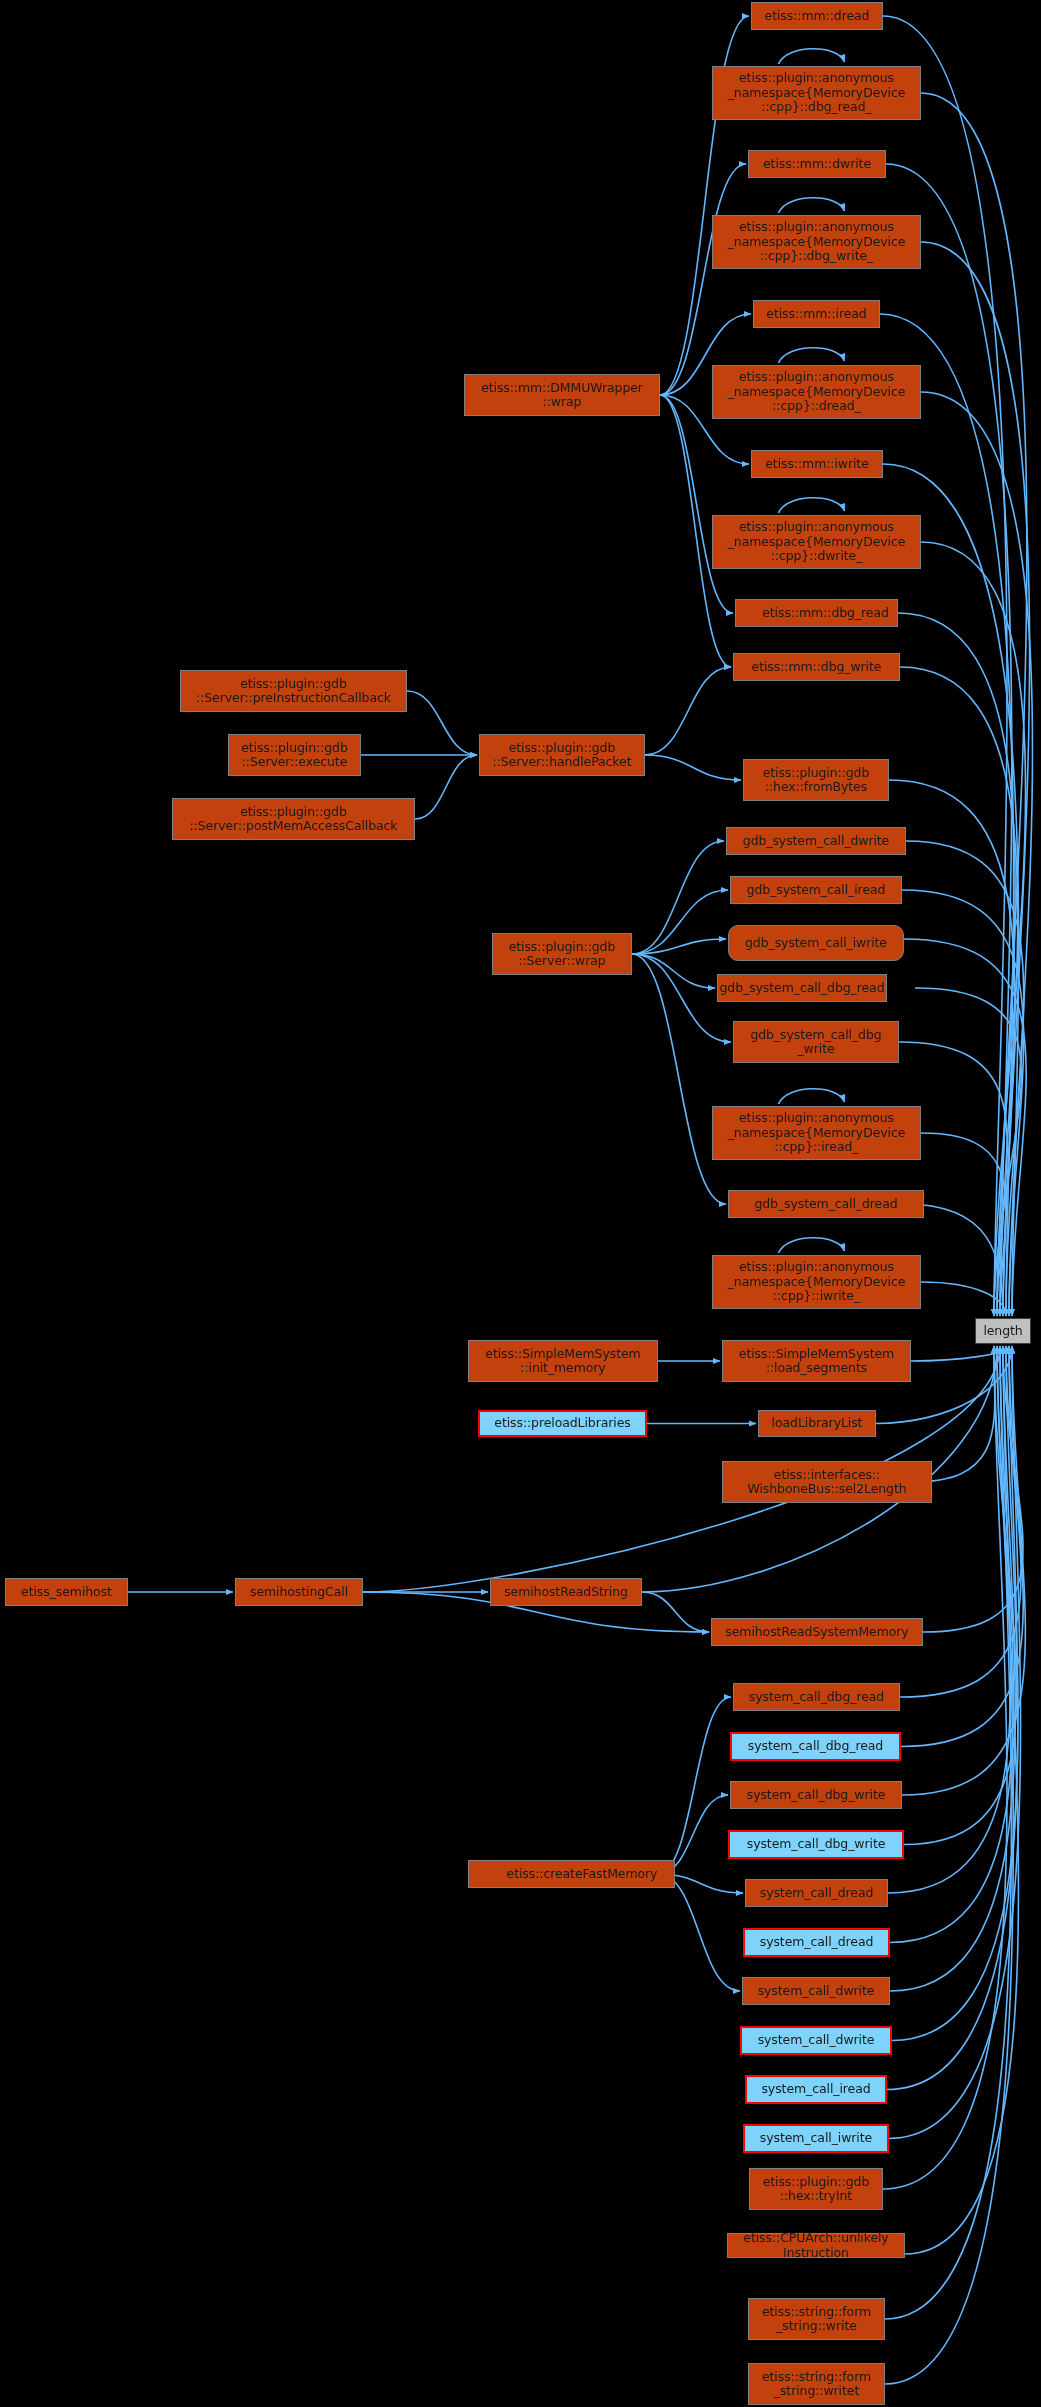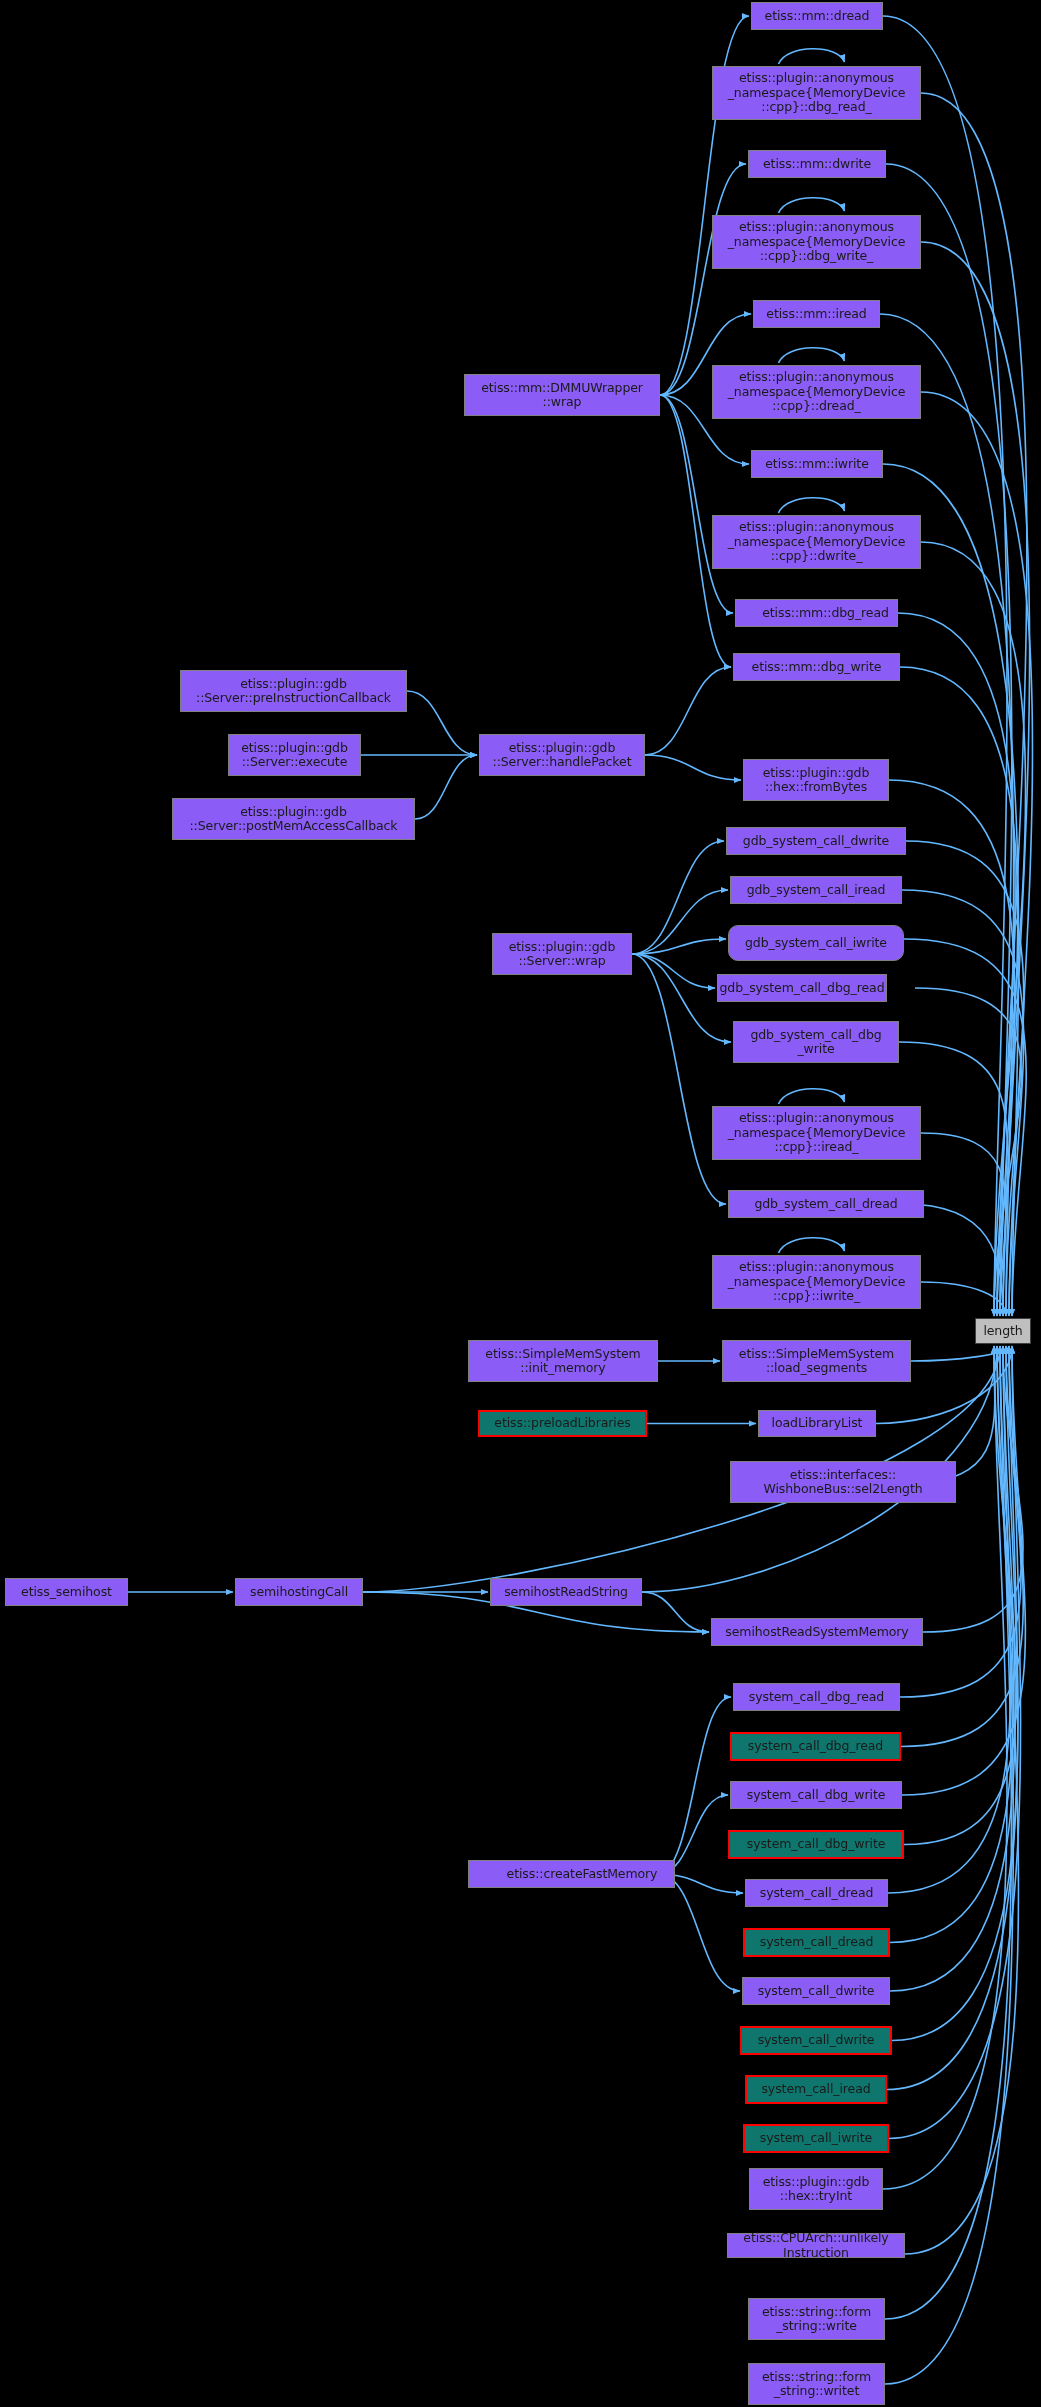--- a/index.html
+++ b/index.html
@@ -1,23 +1,23 @@
 <!DOCTYPE html>
 <html><head>
 <meta charset="utf-8">
 <style>
   html,body{margin:0;padding:0;background:#000;}
   #canvas{position:relative;width:1041px;height:2407px;background:#000;overflow:hidden;
           font-family:"DejaVu Sans","Liberation Sans",sans-serif;}
   svg#edges{position:absolute;left:0;top:0;width:1041px;height:2407px;}
-  .node{position:absolute;box-sizing:border-box;background:#8b5cf6;border:1px solid #808080;
+  .node{position:absolute;box-sizing:border-box;background:#c2410c;border:1px solid #808080;
         display:flex;align-items:center;justify-content:center;text-align:center;
         color:#1a1a1a;font-size:12.5px;line-height:14.5px;letter-spacing:-0.1px;
         white-space:pre-line;padding:1px 3px;}
-  .node.red{border:2px solid #ff0000;background:#0f766e;}
+  .node.red{border:2px solid #ff0000;background:#7dd3fc;}
   .node.target{background:#bfbfbf;border:1px solid #404040;}
 </style>
 </head>
 <body>
 
 <div id="canvas">
   <svg id="edges" xmlns="http://www.w3.org/2000/svg">
     <defs>
       <marker id="ah" markerWidth="9" markerHeight="9" refX="7.5" refY="3.2" orient="auto" markerUnits="userSpaceOnUse">
         <path d="M0,0 L8,3.2 L0,6.4 z" fill="#63b8ff"></path>
@@ -143,21 +143,21 @@
 ::Server::wrap</span></div>
       <div class="node" style="left: 712px; top: 1255px; width: 209px; height: 54px;"><span>etiss::plugin::anonymous
 _namespace{MemoryDevice
 ::cpp}::iwrite_</span></div>
       <div class="node" style="left: 468px; top: 1340px; width: 190px; height: 42px;"><span>etiss::SimpleMemSystem
 ::init_memory</span></div>
       <div class="node" style="left: 722px; top: 1340px; width: 189px; height: 42px;"><span>etiss::SimpleMemSystem
 ::load_segments</span></div>
       <div class="node red" style="left: 478px; top: 1410px; width: 169px; height: 27px;"><span>etiss::preloadLibraries</span></div>
       <div class="node" style="left: 758px; top: 1410px; width: 118px; height: 27px;"><span>loadLibraryList</span></div>
-      <div class="node" style="left: 722px; top: 1461px; width: 226px; height: 42px; margin-left: 8px;"><span>etiss::interfaces::
+      <div class="node" style="left: 722px; top: 1461px; width: 210px; height: 42px;"><span>etiss::interfaces::
 WishboneBus::sel2Length</span></div>
       <div class="node" style="left: 5px; top: 1578px; width: 123px; height: 28px;"><span>etiss_semihost</span></div>
       <div class="node" style="left: 235px; top: 1578px; width: 128px; height: 28px;"><span>semihostingCall</span></div>
       <div class="node" style="left: 490px; top: 1578px; width: 152px; height: 28px;"><span>semihostReadString</span></div>
       <div class="node" style="left: 711px; top: 1618px; width: 212px; height: 28px;"><span>semihostReadSystemMemory</span></div>
       <div class="node" style="left: 733px; top: 1683px; width: 167px; height: 28px;"><span>system_call_dbg_read</span></div>
       <div class="node red" style="left: 730px; top: 1732px; width: 171px; height: 29px;"><span>system_call_dbg_read</span></div>
       <div class="node" style="left: 730px; top: 1781px; width: 172px; height: 28px;"><span>system_call_dbg_write</span></div>
       <div class="node red" style="left: 728px; top: 1830px; width: 176px; height: 29px;"><span>system_call_dbg_write</span></div>
       <div class="node" style="left: 745px; top: 1879px; width: 143px; height: 28px;"><span>system_call_dread</span></div>

